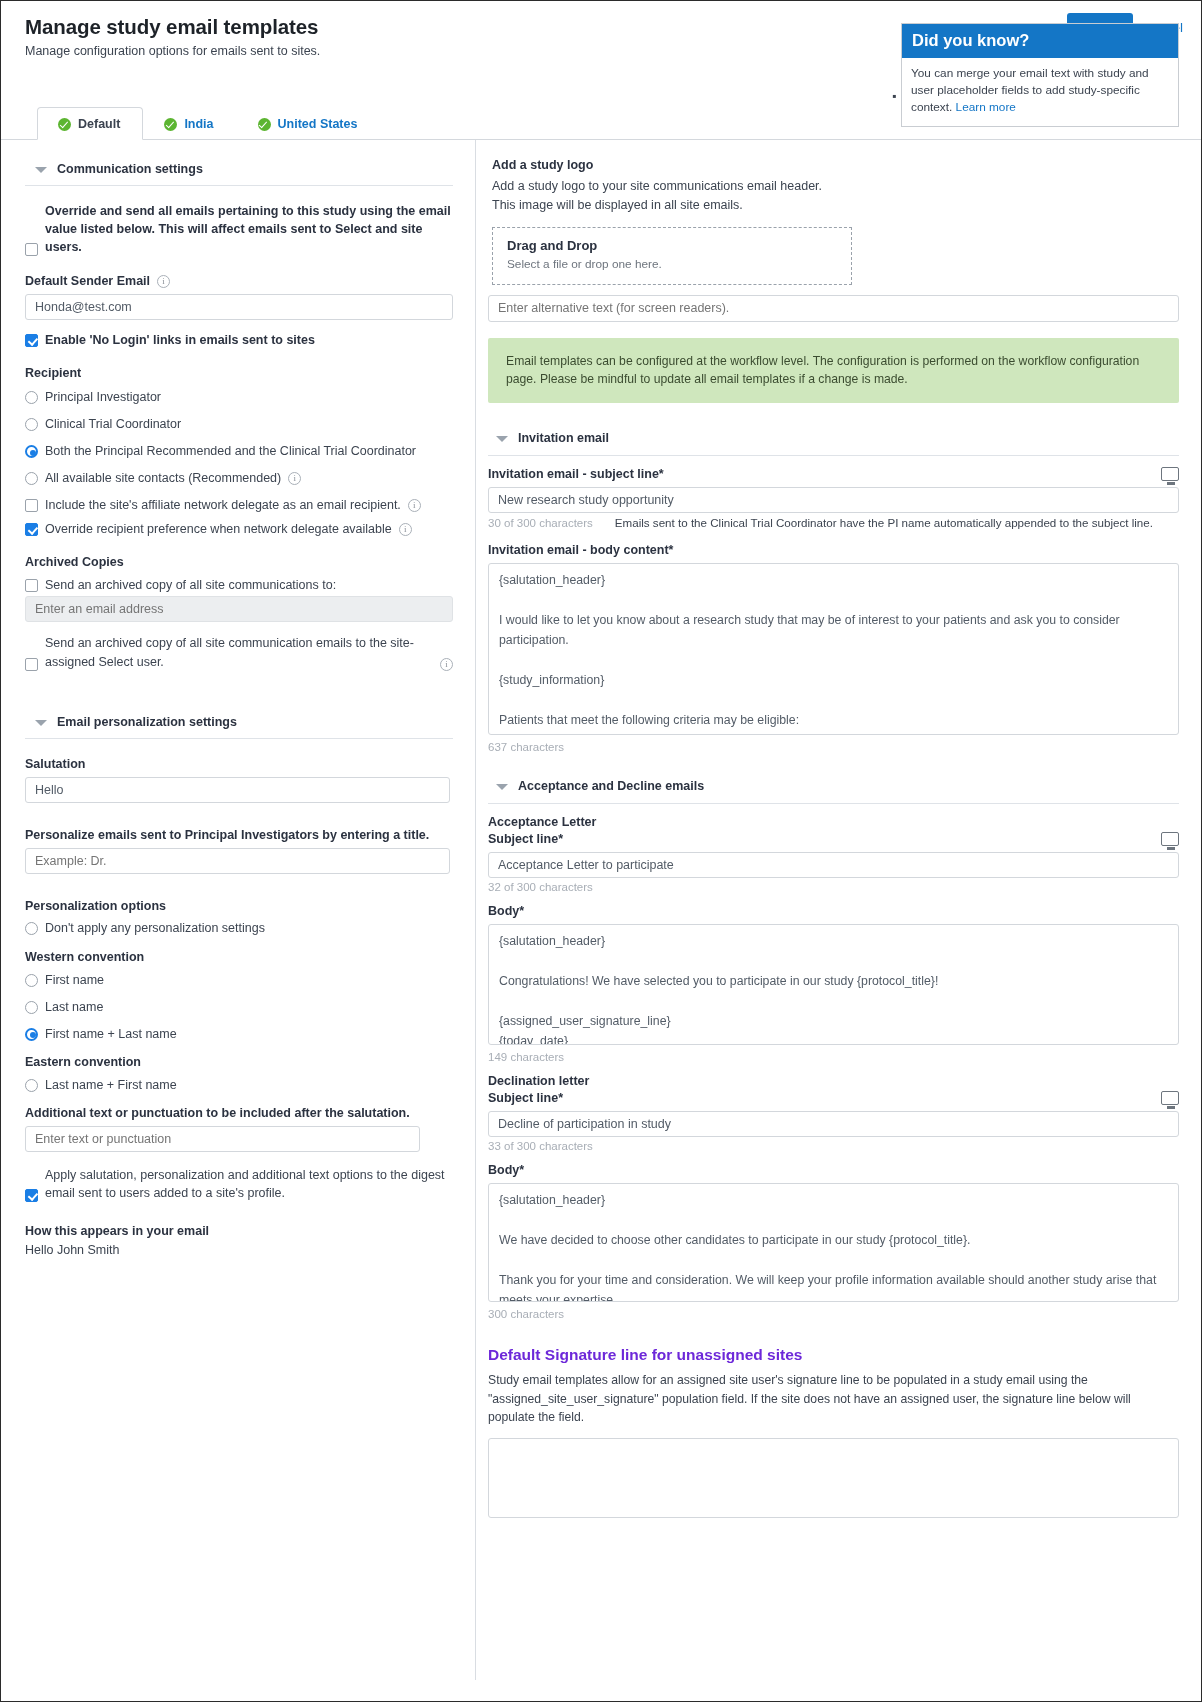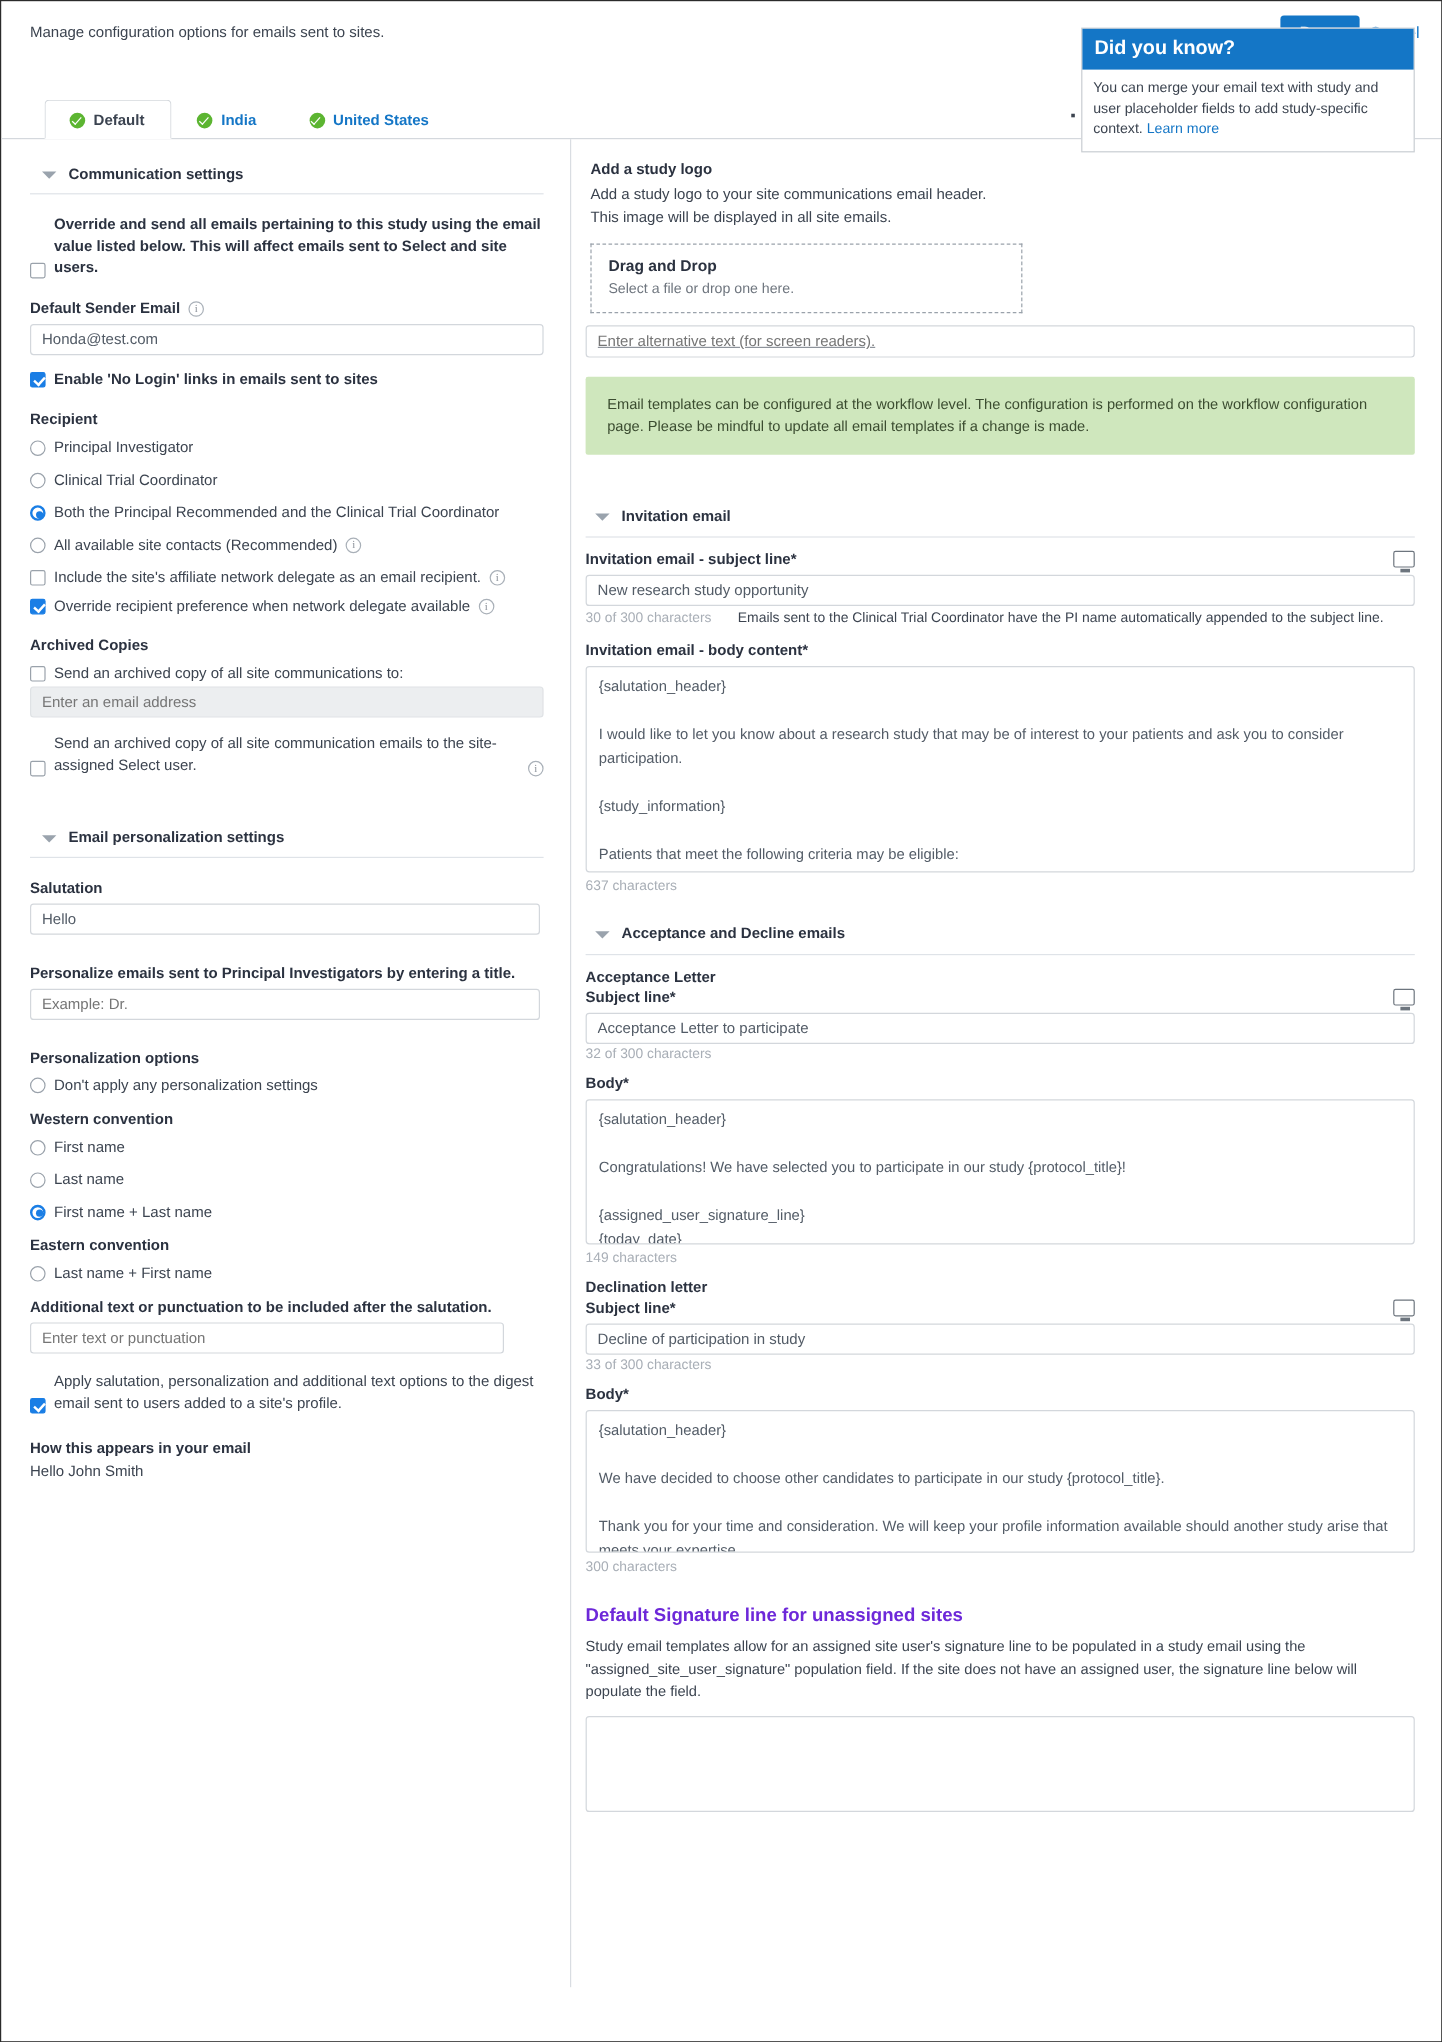--- a/index.html
+++ b/index.html
@@ -163,20 +163,21 @@
   .capnote { font-size:11.6px; color:#3c4450; }
   .bigtitle { font-size:15.5px; font-weight:bold; color:#6d28d9; margin-top:26px; }
   .bigdesc { font-size:12.2px; color:#3c4450; line-height:1.5; margin-top:7px; }
 </style>
 </head>
 <body>
 
 <div class="page">
 
   <div class="hdr">
+    <h1>Manage study email templates</h1>
     <div class="sub">Manage configuration options for emails sent to sites.</div>
     <div class="hdr-actions">
       <button class="btn-done">Done</button>
       <span class="lnk-cancel">Cancel</span>
     </div>
   </div>
 
   <div class="tabs">
     <div class="tab active">
       <span class="chk-circle"></span>
@@ -327,26 +328,26 @@
         <div class="lbl">Add a study logo</div>
         <div class="lbl-n" style="margin-top:5px; line-height:1.5; max-width:336px;">Add a study logo to your site communications email header. This image will be displayed in all site emails.</div>
       </div>
 
       <div class="dropzone">
         <div class="dz-t">Drag and Drop</div>
         <div class="dz-s">Select a file or drop one here.</div>
       </div>
 
       <div style="padding:0 0 0 4px; margin-top:10px;">
-        <input class="inp" style="height: 27px; text-decoration: underline;" placeholder="Enter alternative text (for screen readers).">
+        <input class="inp" style="height: 27px;" placeholder="Enter alternative text (for screen readers).">
       </div>
 
       <div class="greenbox" style="margin-left:4px;">Email templates can be configured at the workflow level. The configuration is performed on the workflow configuration page. Please be mindful to update all email templates if a change is made.</div>
 
-      <div class="sec-hd" style="margin:44px 0 0 12px;">
+      <div class="sec-hd" style="margin:28px 0 0 12px;">
         <span class="caret"></span>
         <span>Invitation email</span>
       </div>
       <div class="rule" style="margin:10px 0 0 4px;"></div>
 
       <div style="margin:11px 0 0 4px;">
         <div class="fieldhead">
           <span class="lbl">Invitation email - subject line*</span>
           <span class="monitor"></span>
         </div>

